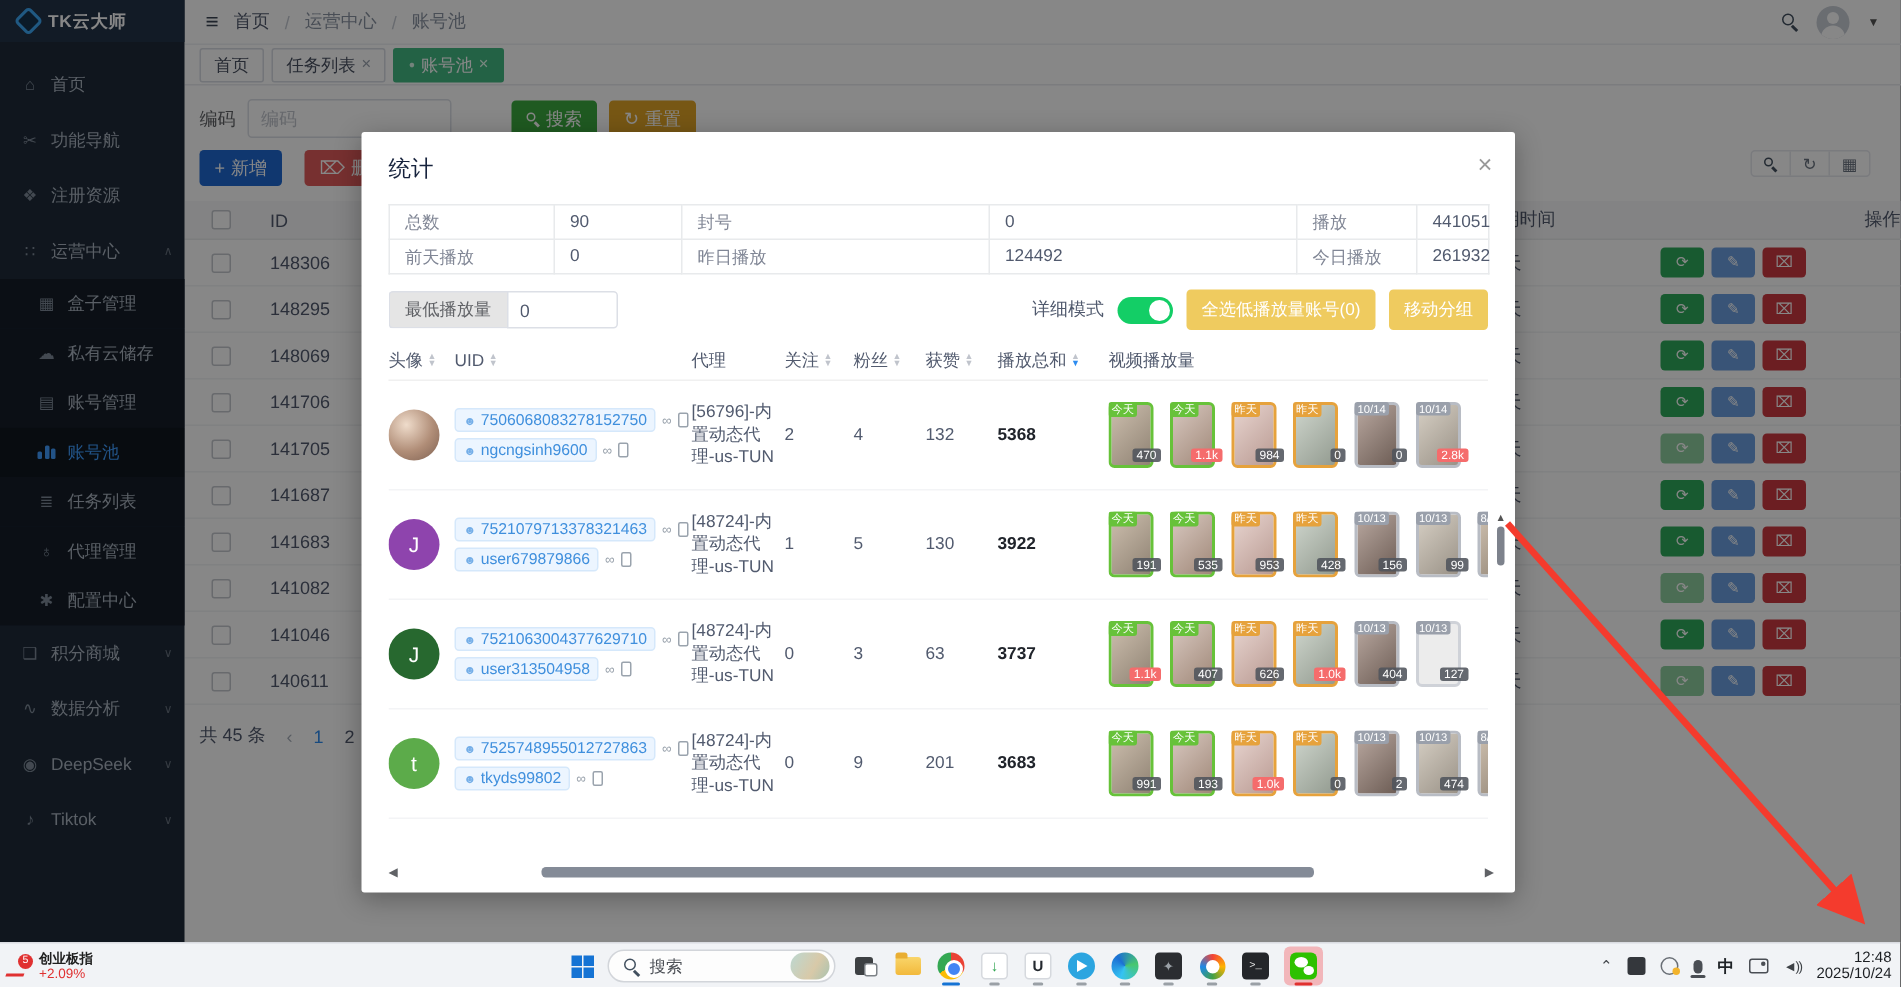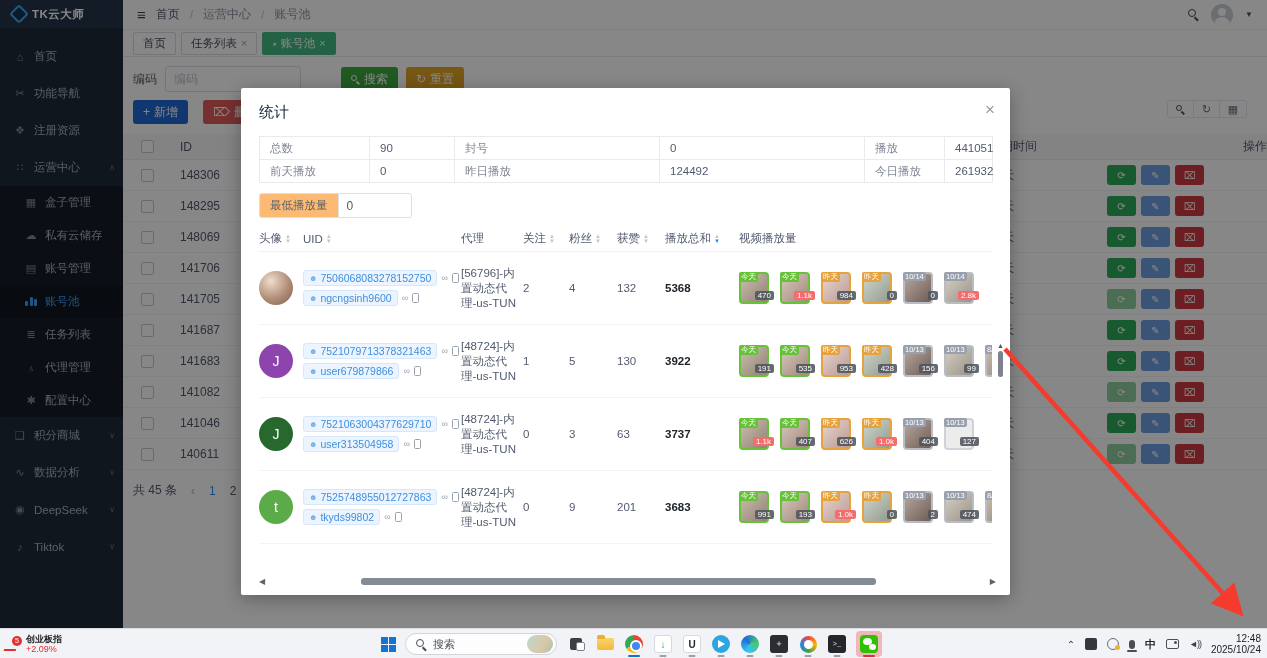--- a/index.html
+++ b/index.html
@@ -80,21 +80,21 @@
   #overlay{position:absolute;left:0;top:0;width:1267px;height:628px;background:rgba(0,0,0,0.47);z-index:10;}
   #modal{position:absolute;left:241px;top:88px;width:769px;height:507px;background:#fff;border-radius:2px;box-shadow:0 4px 18px rgba(0,0,0,.3);z-index:20;}
   #modal-title{font-size:15px;color:#17233d;padding:15px 18px 10px;}
   #modal-close{position:absolute;right:15px;top:12px;font-size:17px;color:#999;cursor:pointer;}
   #stats-table{border-collapse:collapse;margin:4px 18px 0;width:733px;table-layout:fixed;}
   #stats-table td{border:1px solid #e8eaec;font-size:11.5px;height:23px;padding:1px 10px;}
   #stats-table td.lab{color:#808695;}
   #stats-table td.val{color:#515a6e;}
   #controls-row{display:flex;align-items:center;margin:10px 18px 0;}
   #minplay{display:flex;}
-  #minplay-label{border:1px solid #dcdfe6;border-right:none;border-radius:3px 0 0 3px;background:#fdba74;color:#606266;font-size:11.5px;padding:4px 10px;}
+  #minplay-label{border:1px solid #dcdfe6;border-right:none;border-radius:3px 0 0 3px;background:#e5e5e5;color:#606266;font-size:11.5px;padding:4px 10px;}
   #minplay-input{width:74px;border:1px solid #dcdfe6;border-radius:0 3px 3px 0;font-size:12px;color:#515a6e;padding:0 8px;height:25px;}
   #controls-right{margin-left:auto;display:flex;align-items:center;gap:9px;}
   #detail-label{font-size:12px;color:#515a6e;}
   #toggle{width:37px;height:18px;border-radius:9px;background:#13ce66;position:relative;cursor:pointer;}
   #toggle .knob{position:absolute;right:2px;top:2px;width:14px;height:14px;border-radius:50%;background:#fff;}
   .ybtn{background:#efcb5f;border:none;border-radius:3px;color:#fff;font-size:11.5px;padding:6px 10px;cursor:pointer;}
 
   .mrow{display:grid;grid-template-columns:44px 158px 62px 46px 48px 48px 74px 1fr;align-items:center;}
   #mtable-head{margin:8px 18px 0;height:26px;font-size:11.5px;color:#515a6e;border-bottom:1px solid #f0f0f0;}
   .mh{display:flex;align-items:center;}
@@ -107,21 +107,21 @@
   .uidcell{display:flex;flex-direction:column;gap:4px;}
   .uid-line{display:flex;align-items:center;gap:4px;}
   .uid-chip{display:inline-flex;align-items:center;gap:3px;background:#ecf5ff;border:1px solid #d5e8fb;border-radius:3px;color:#3f8fdd;font-size:10.5px;padding:1px 5px;cursor:pointer;white-space:nowrap;}
   .uid-chip .pico{font-size:8px;color:#74aee8;}
   .lnk,.phn{font-size:9px;color:#9aa3ad;cursor:pointer;}
   .phn{display:inline-block;width:7px;height:10px;border:1.2px solid #9aa3ad;border-radius:1.5px;}
   .proxy{width:58px;font-size:11.5px;color:#515a6e;line-height:15px;word-break:break-all;}
   .num{font-size:11.5px;color:#515a6e;}
   .num.total{font-weight:bold;color:#20242b;}
   .vids{display:flex;gap:11px;overflow:hidden;}
-  .vid{position:relative;flex:0 0 30px;width:30px;height:32px;border-radius:4px;border:2px solid #bbb;cursor:pointer;padding-left:15px;}
+  .vid{position:relative;flex:0 0 30px;width:30px;height:44px;border-radius:4px;border:2px solid #bbb;cursor:pointer;padding-left:15px;}
   .vid:nth-child(6n+1){background:linear-gradient(135deg,#cdbfae,#8f8273);}
   .vid:nth-child(6n+2){background:linear-gradient(135deg,#d8c8c0,#a08878);}
   .vid:nth-child(6n+3){background:linear-gradient(135deg,#e8d5d0,#b99a92);}
   .vid:nth-child(6n+4){background:linear-gradient(135deg,#cfd6cd,#939b90);}
   .vid:nth-child(6n+5){background:linear-gradient(135deg,#b9a8a0,#6d5d55);}
   .vid:nth-child(6n+6){background:linear-gradient(135deg,#d6cfc4,#9a9287);}
   .vid.t-today{border-color:#67c23a;}
   .vid.t-yesterday{border-color:#e6a23c;}
   .vid.t-date{border-color:#b8bcc4;}
   .vid.vmut{background:#ececec;border-color:#cfd2d8;}
@@ -507,20 +507,28 @@
             <td class="val">261932</td>
           </tr>
         </tbody>
     </table>
 
     <div id="controls-row">
       <div id="minplay">
         <span id="minplay-label">最低播放量</span>
         <input id="minplay-input" value="0" style="">
       </div>
+      <div id="controls-right">
+        <span id="detail-label">详细模式</span>
+        <span id="toggle">
+            <span class="knob"></span>
+          </span>
+        <button class="ybtn">全选低播放量账号(0)</button>
+        <button class="ybtn">移动分组</button>
+      </div>
     </div>
 
     <div class="mrow" id="mtable-head">
         <div class="mh">
           <span>头像</span>
           <span class="sorter">
             <span>▲</span>
             <span>▼</span>
           </span>
         </div>

